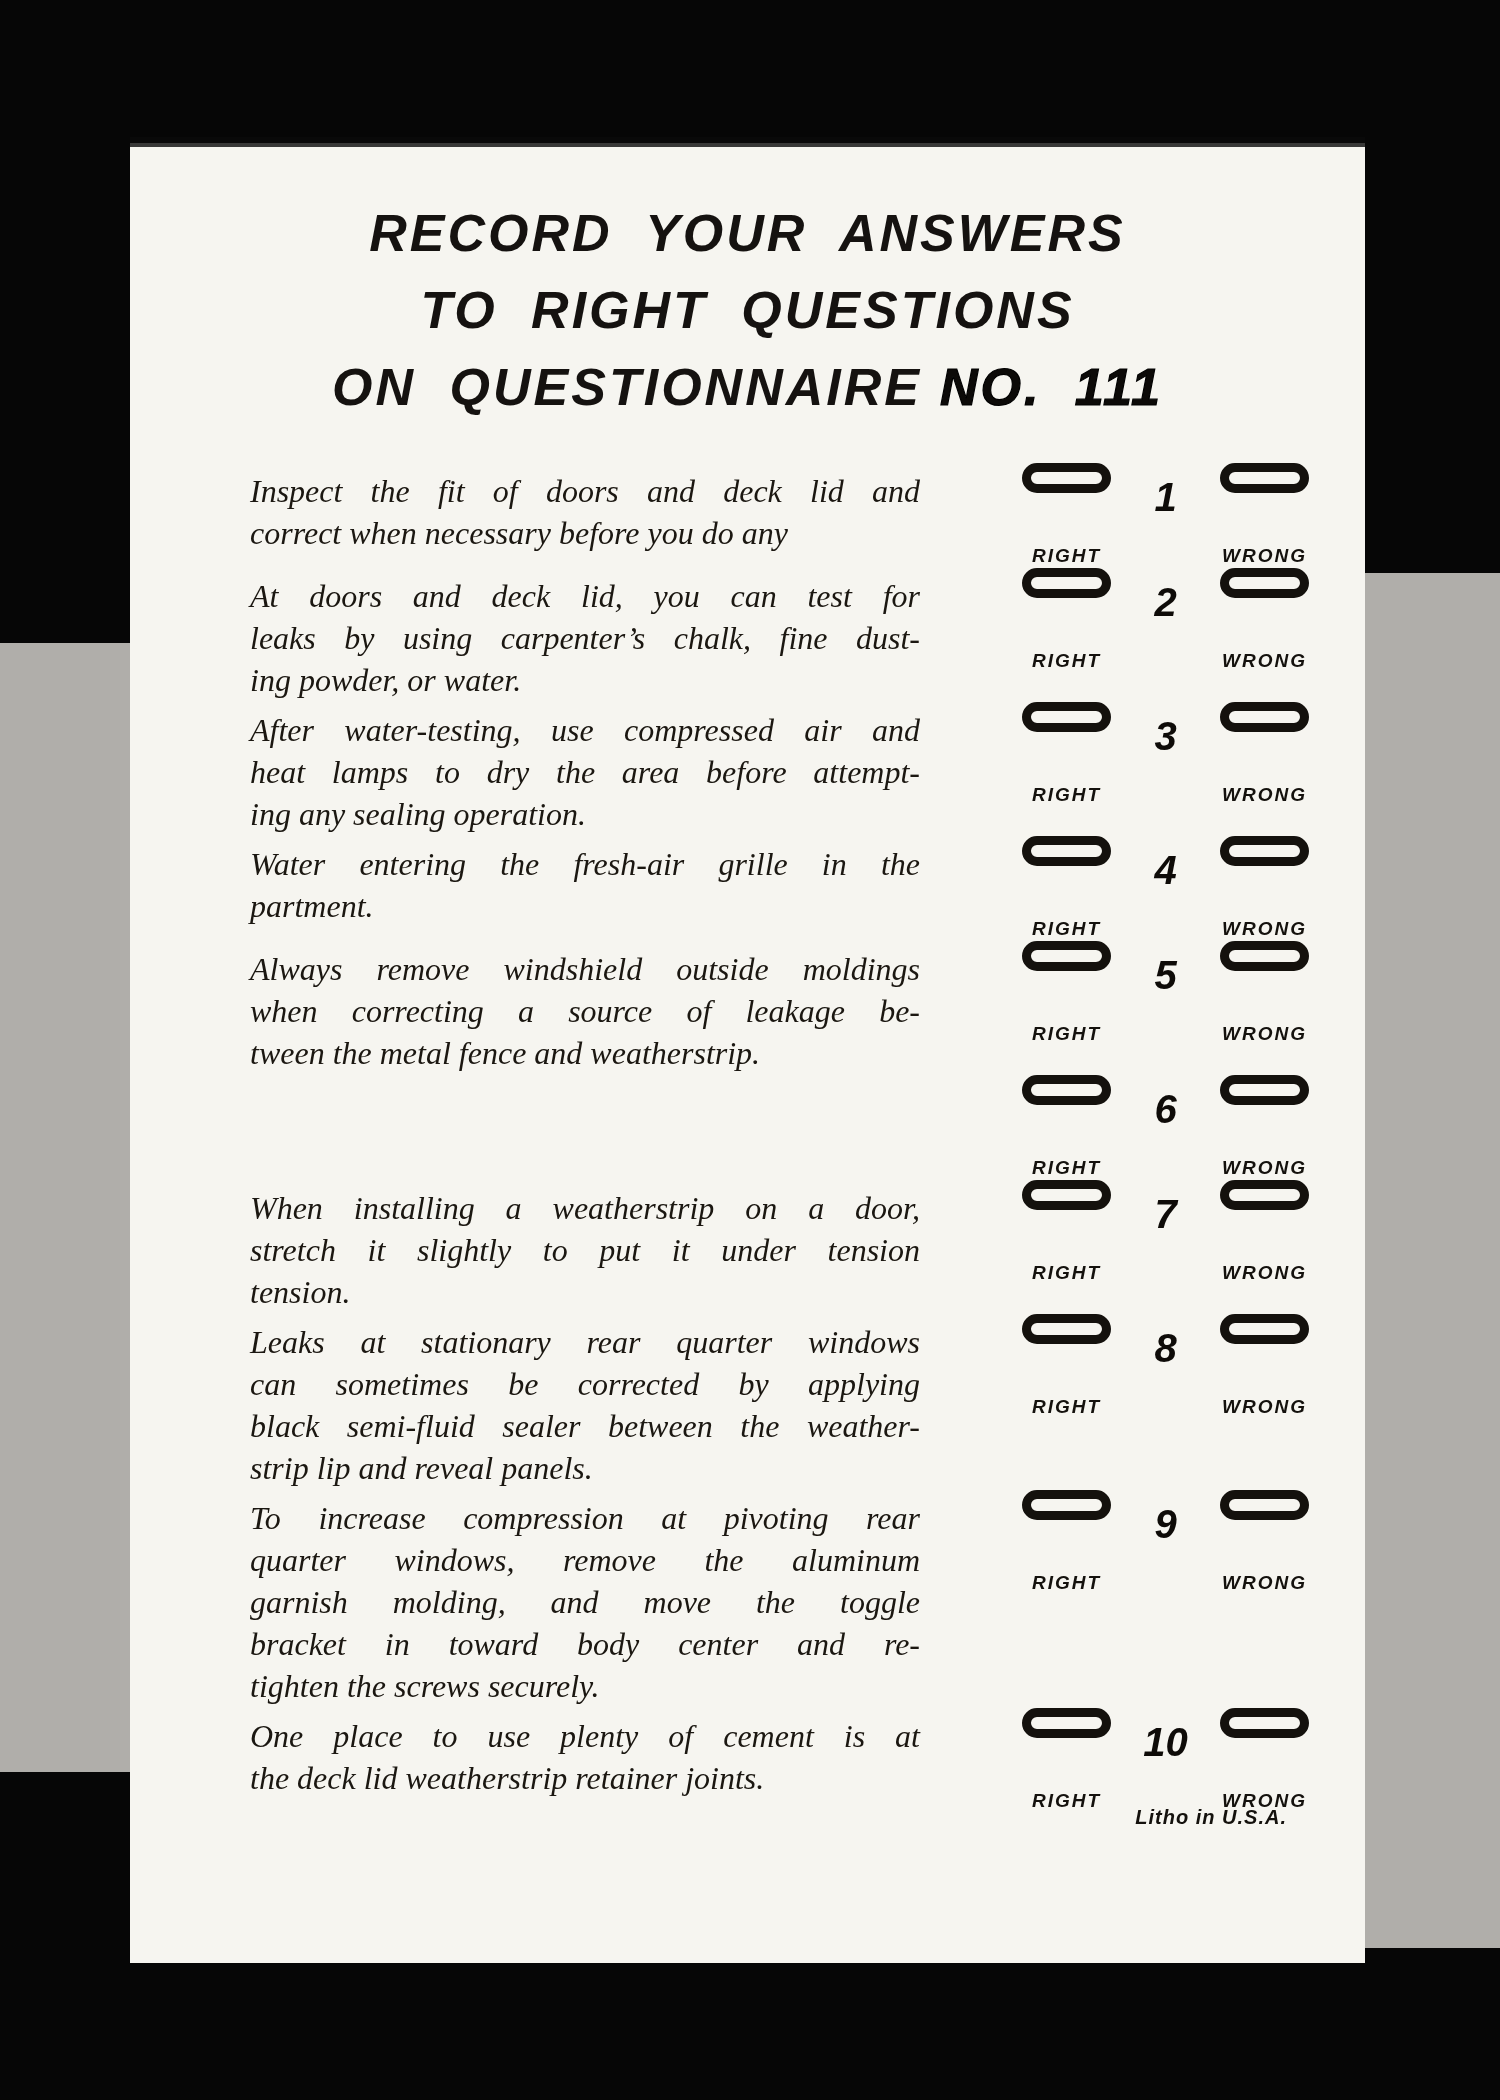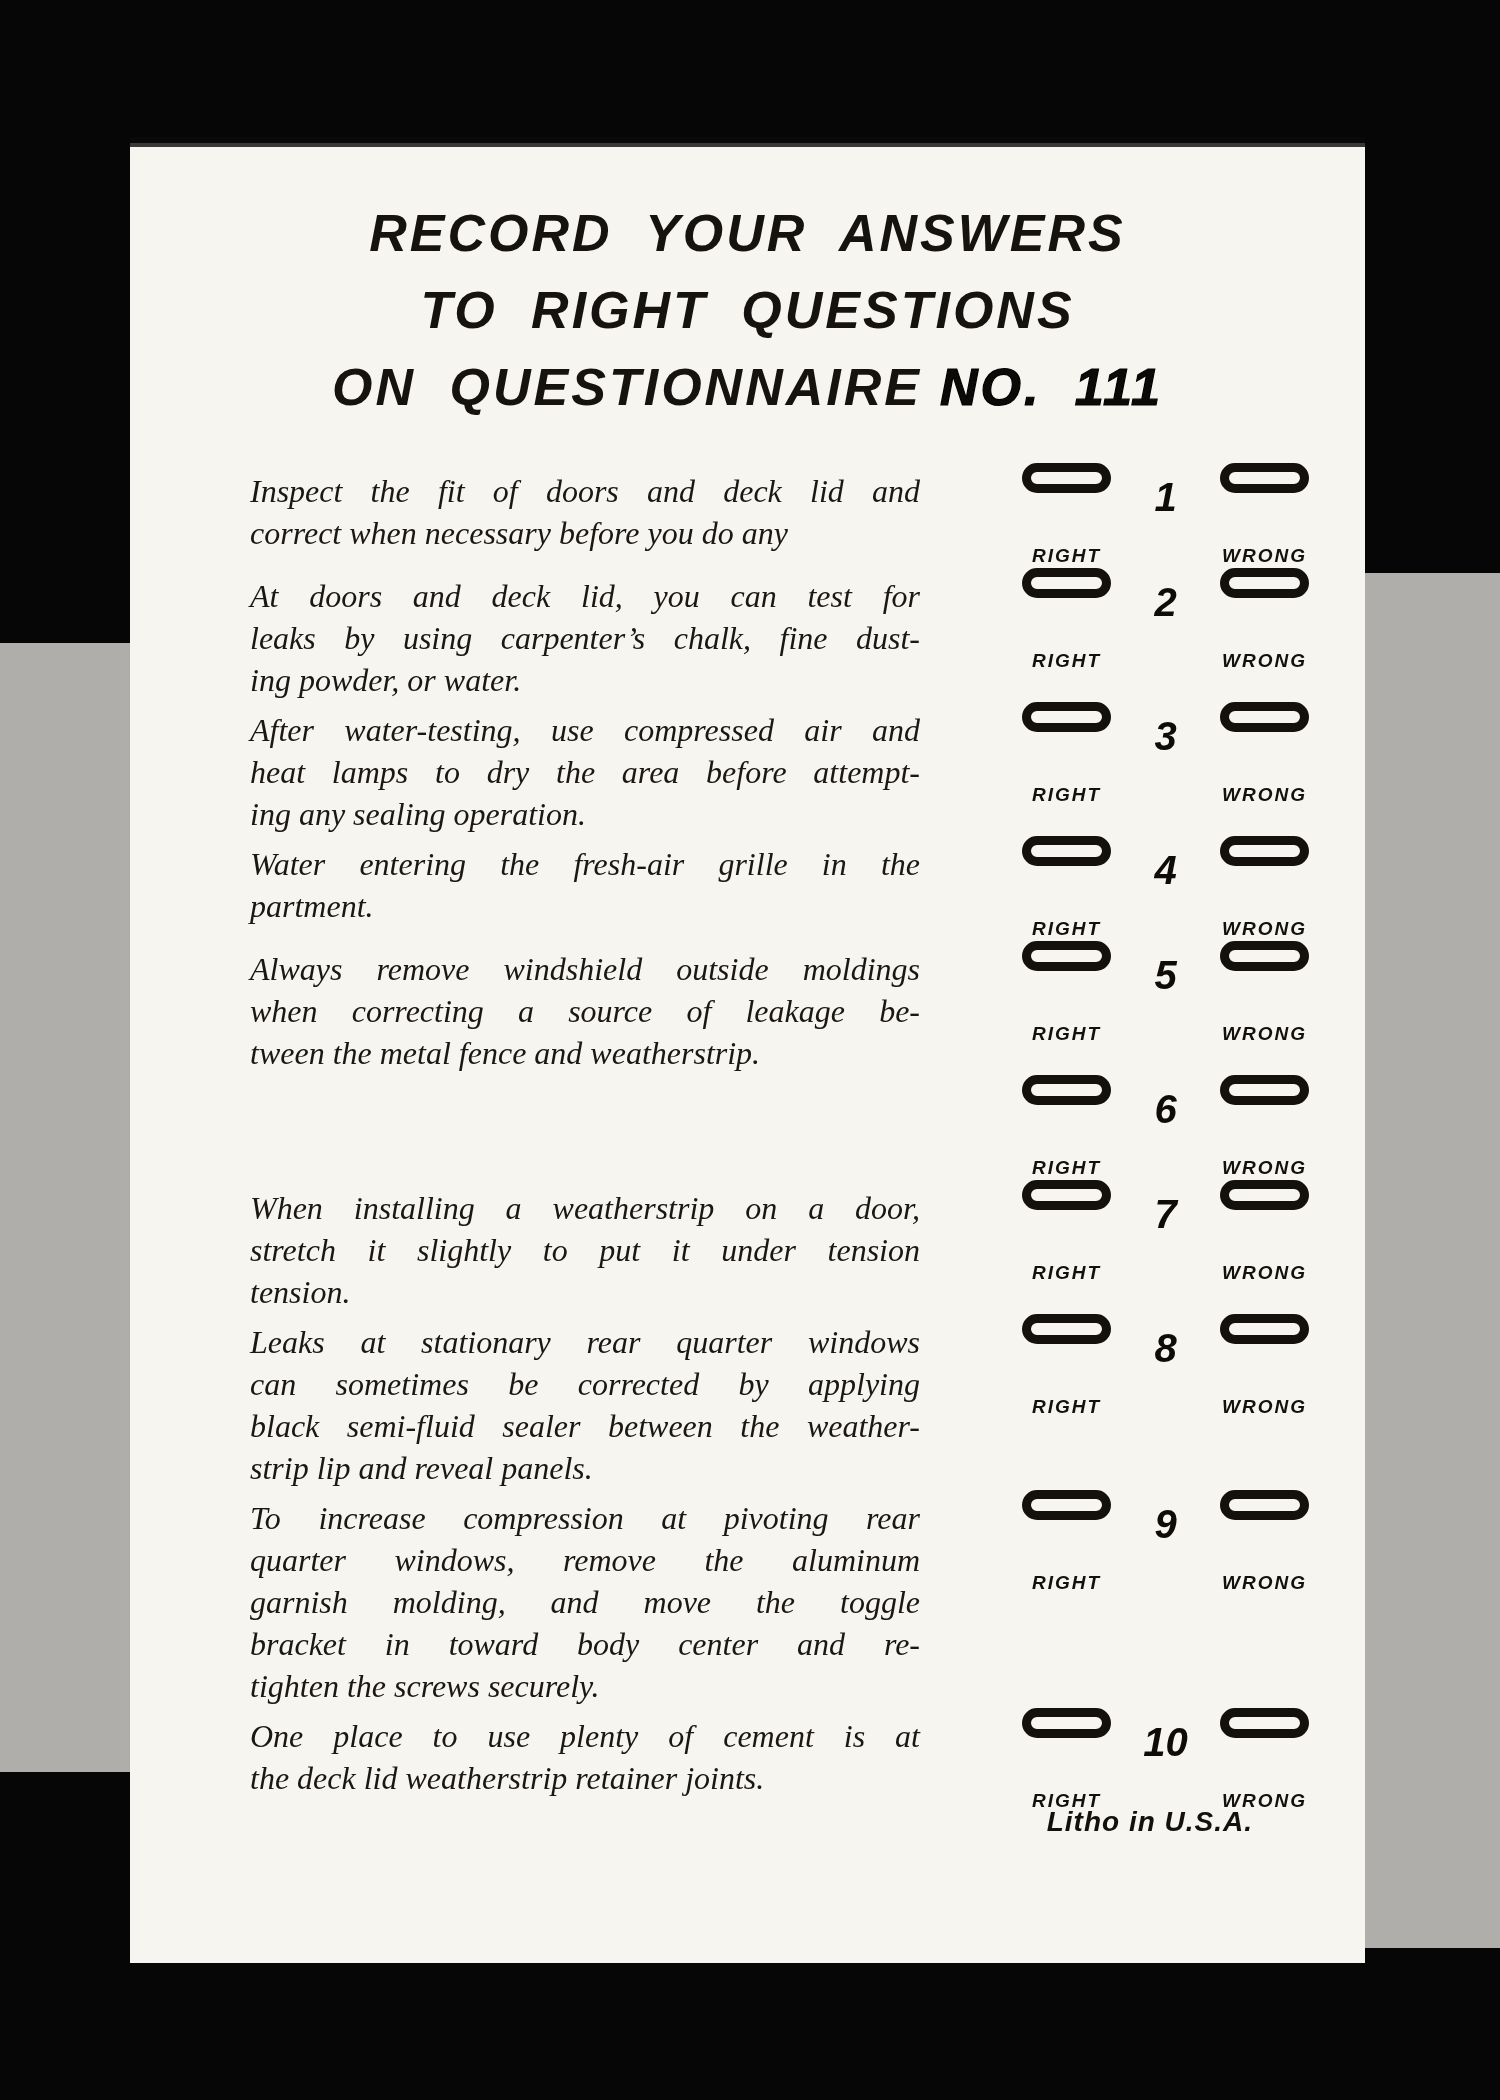--- a/index.html
+++ b/index.html
@@ -101,24 +101,24 @@
     text-align:center;
     font-weight:bold;
     font-size:40px;
     line-height:1;
     color:#0e0b08;
   }
 
   
   .litho {
     margin-top:-14px;
-    padding-right:112px;
+    padding-right:78px;
     text-align:right;
     font-weight:bold;
-    font-size:28px;
+    font-size:20px;
     letter-spacing:1px;
     color:#14110d;
   }
 </style>
 </head>
 <body>
 
 <div class="band band-left"></div>
 <div class="band band-right"></div>
 

